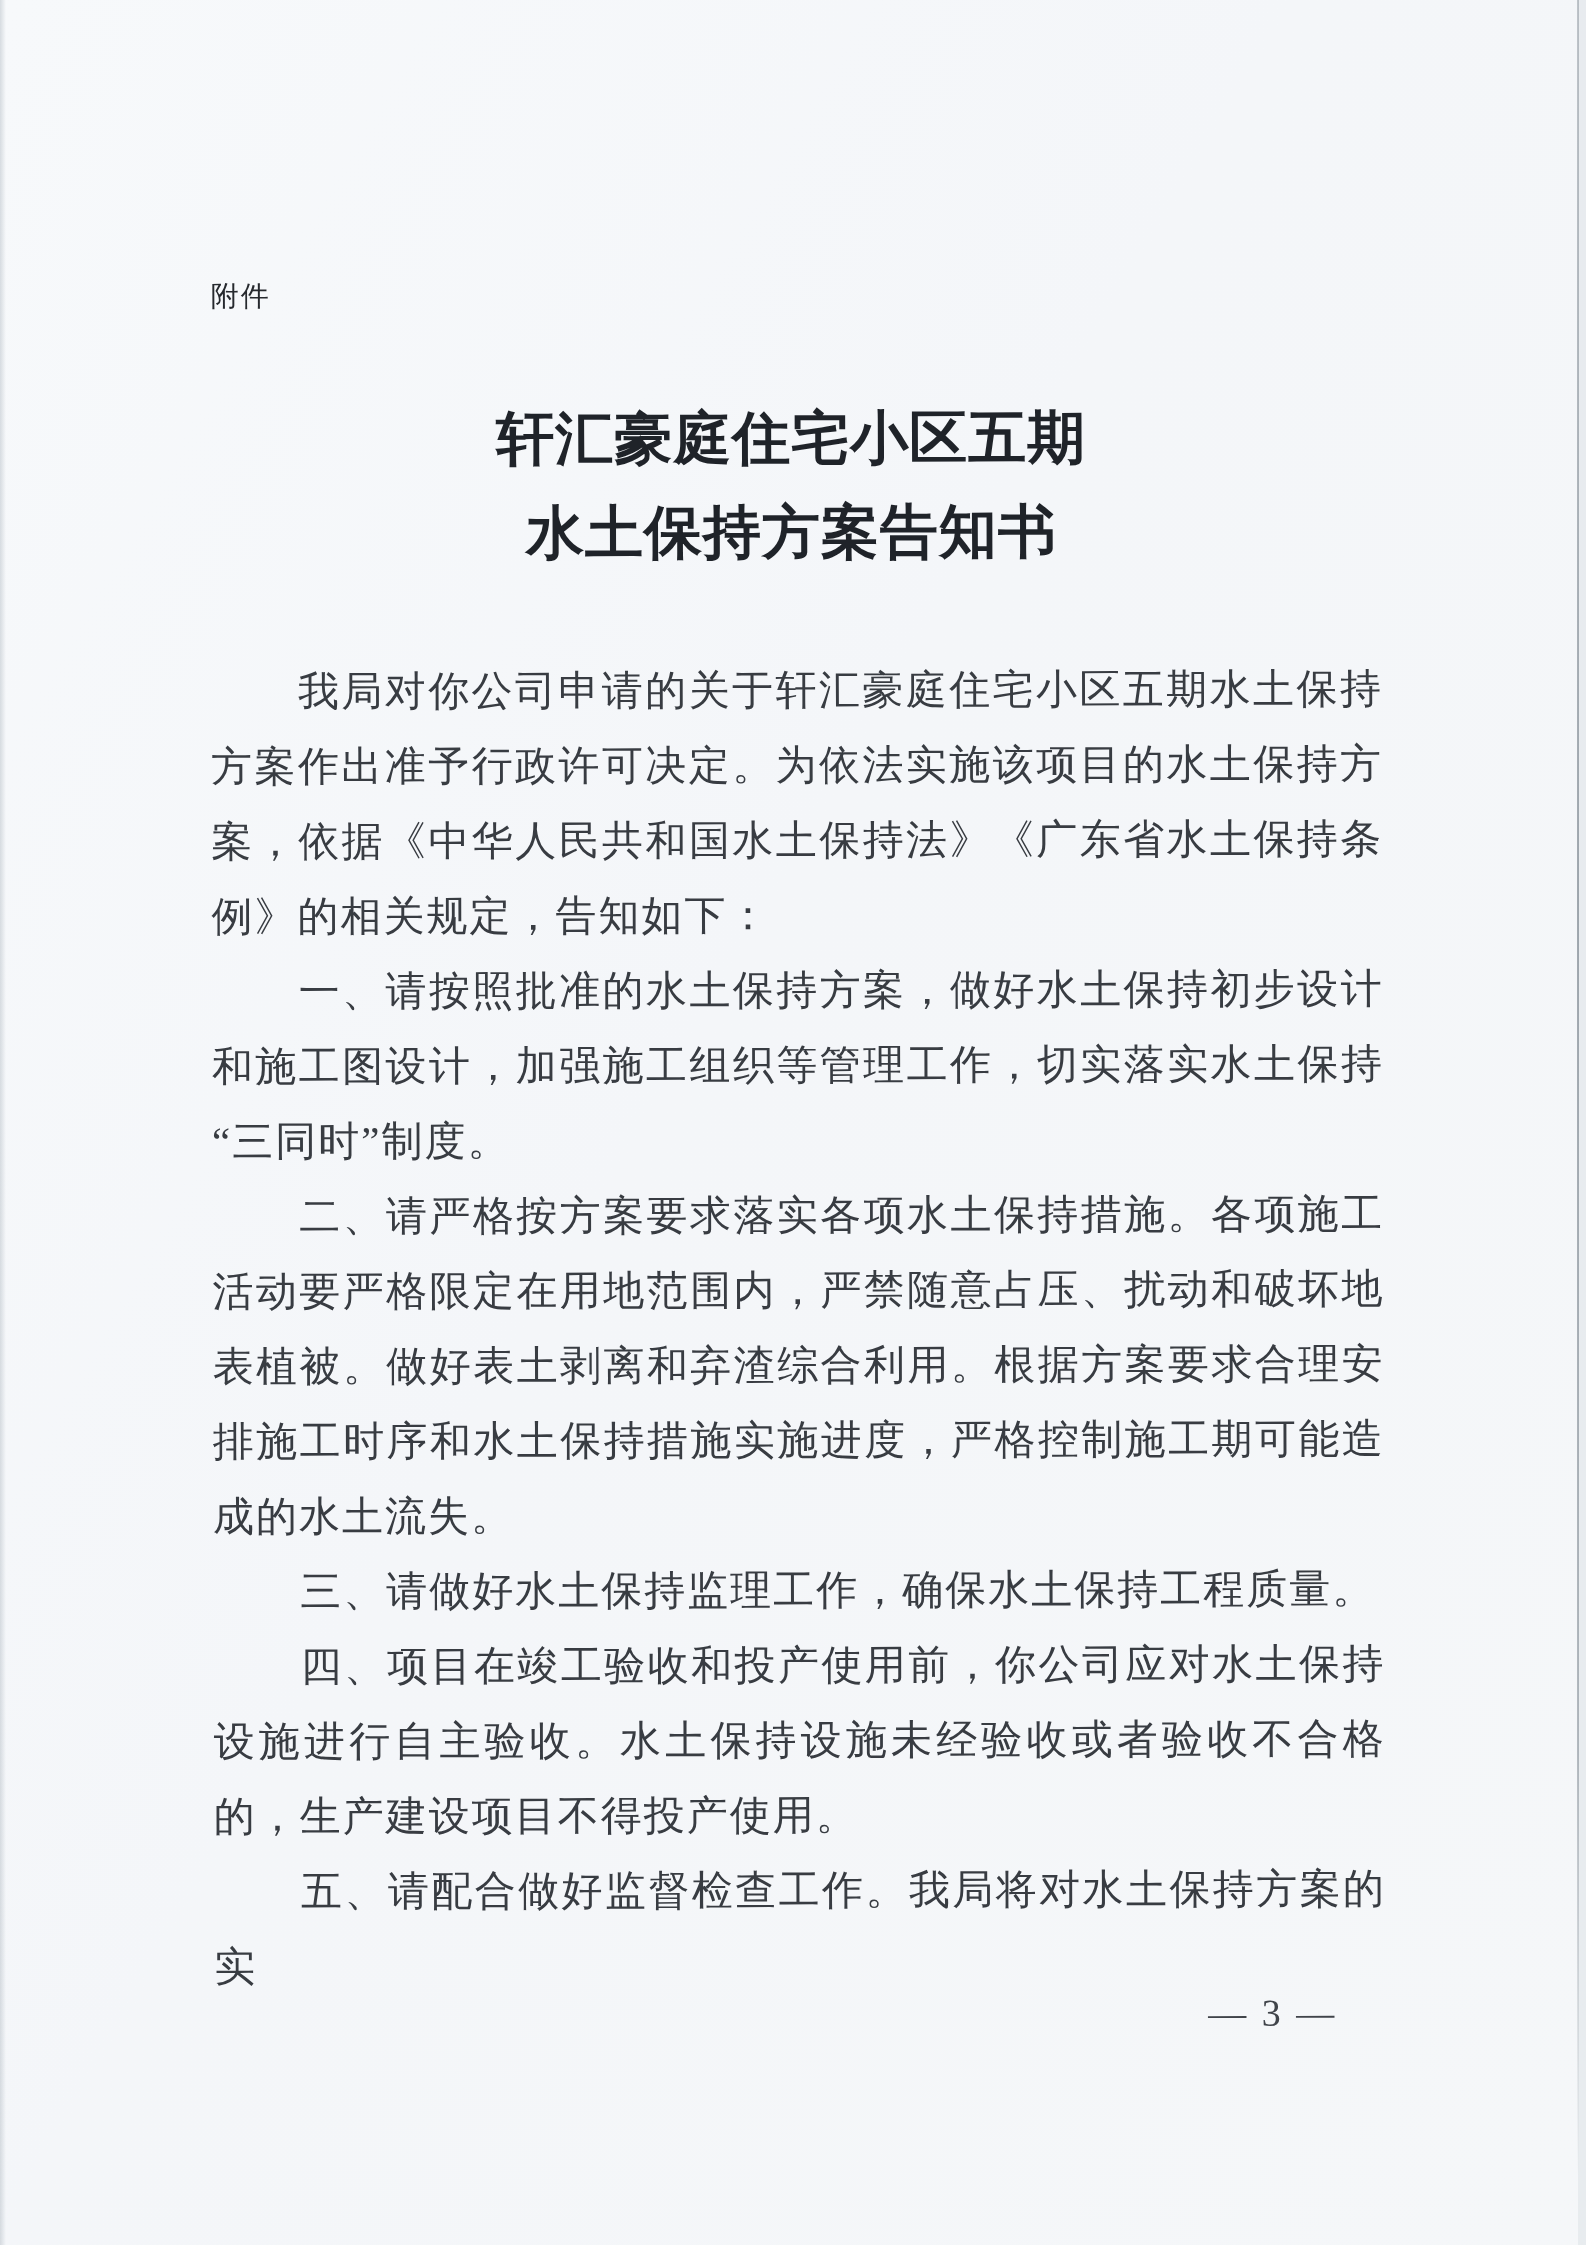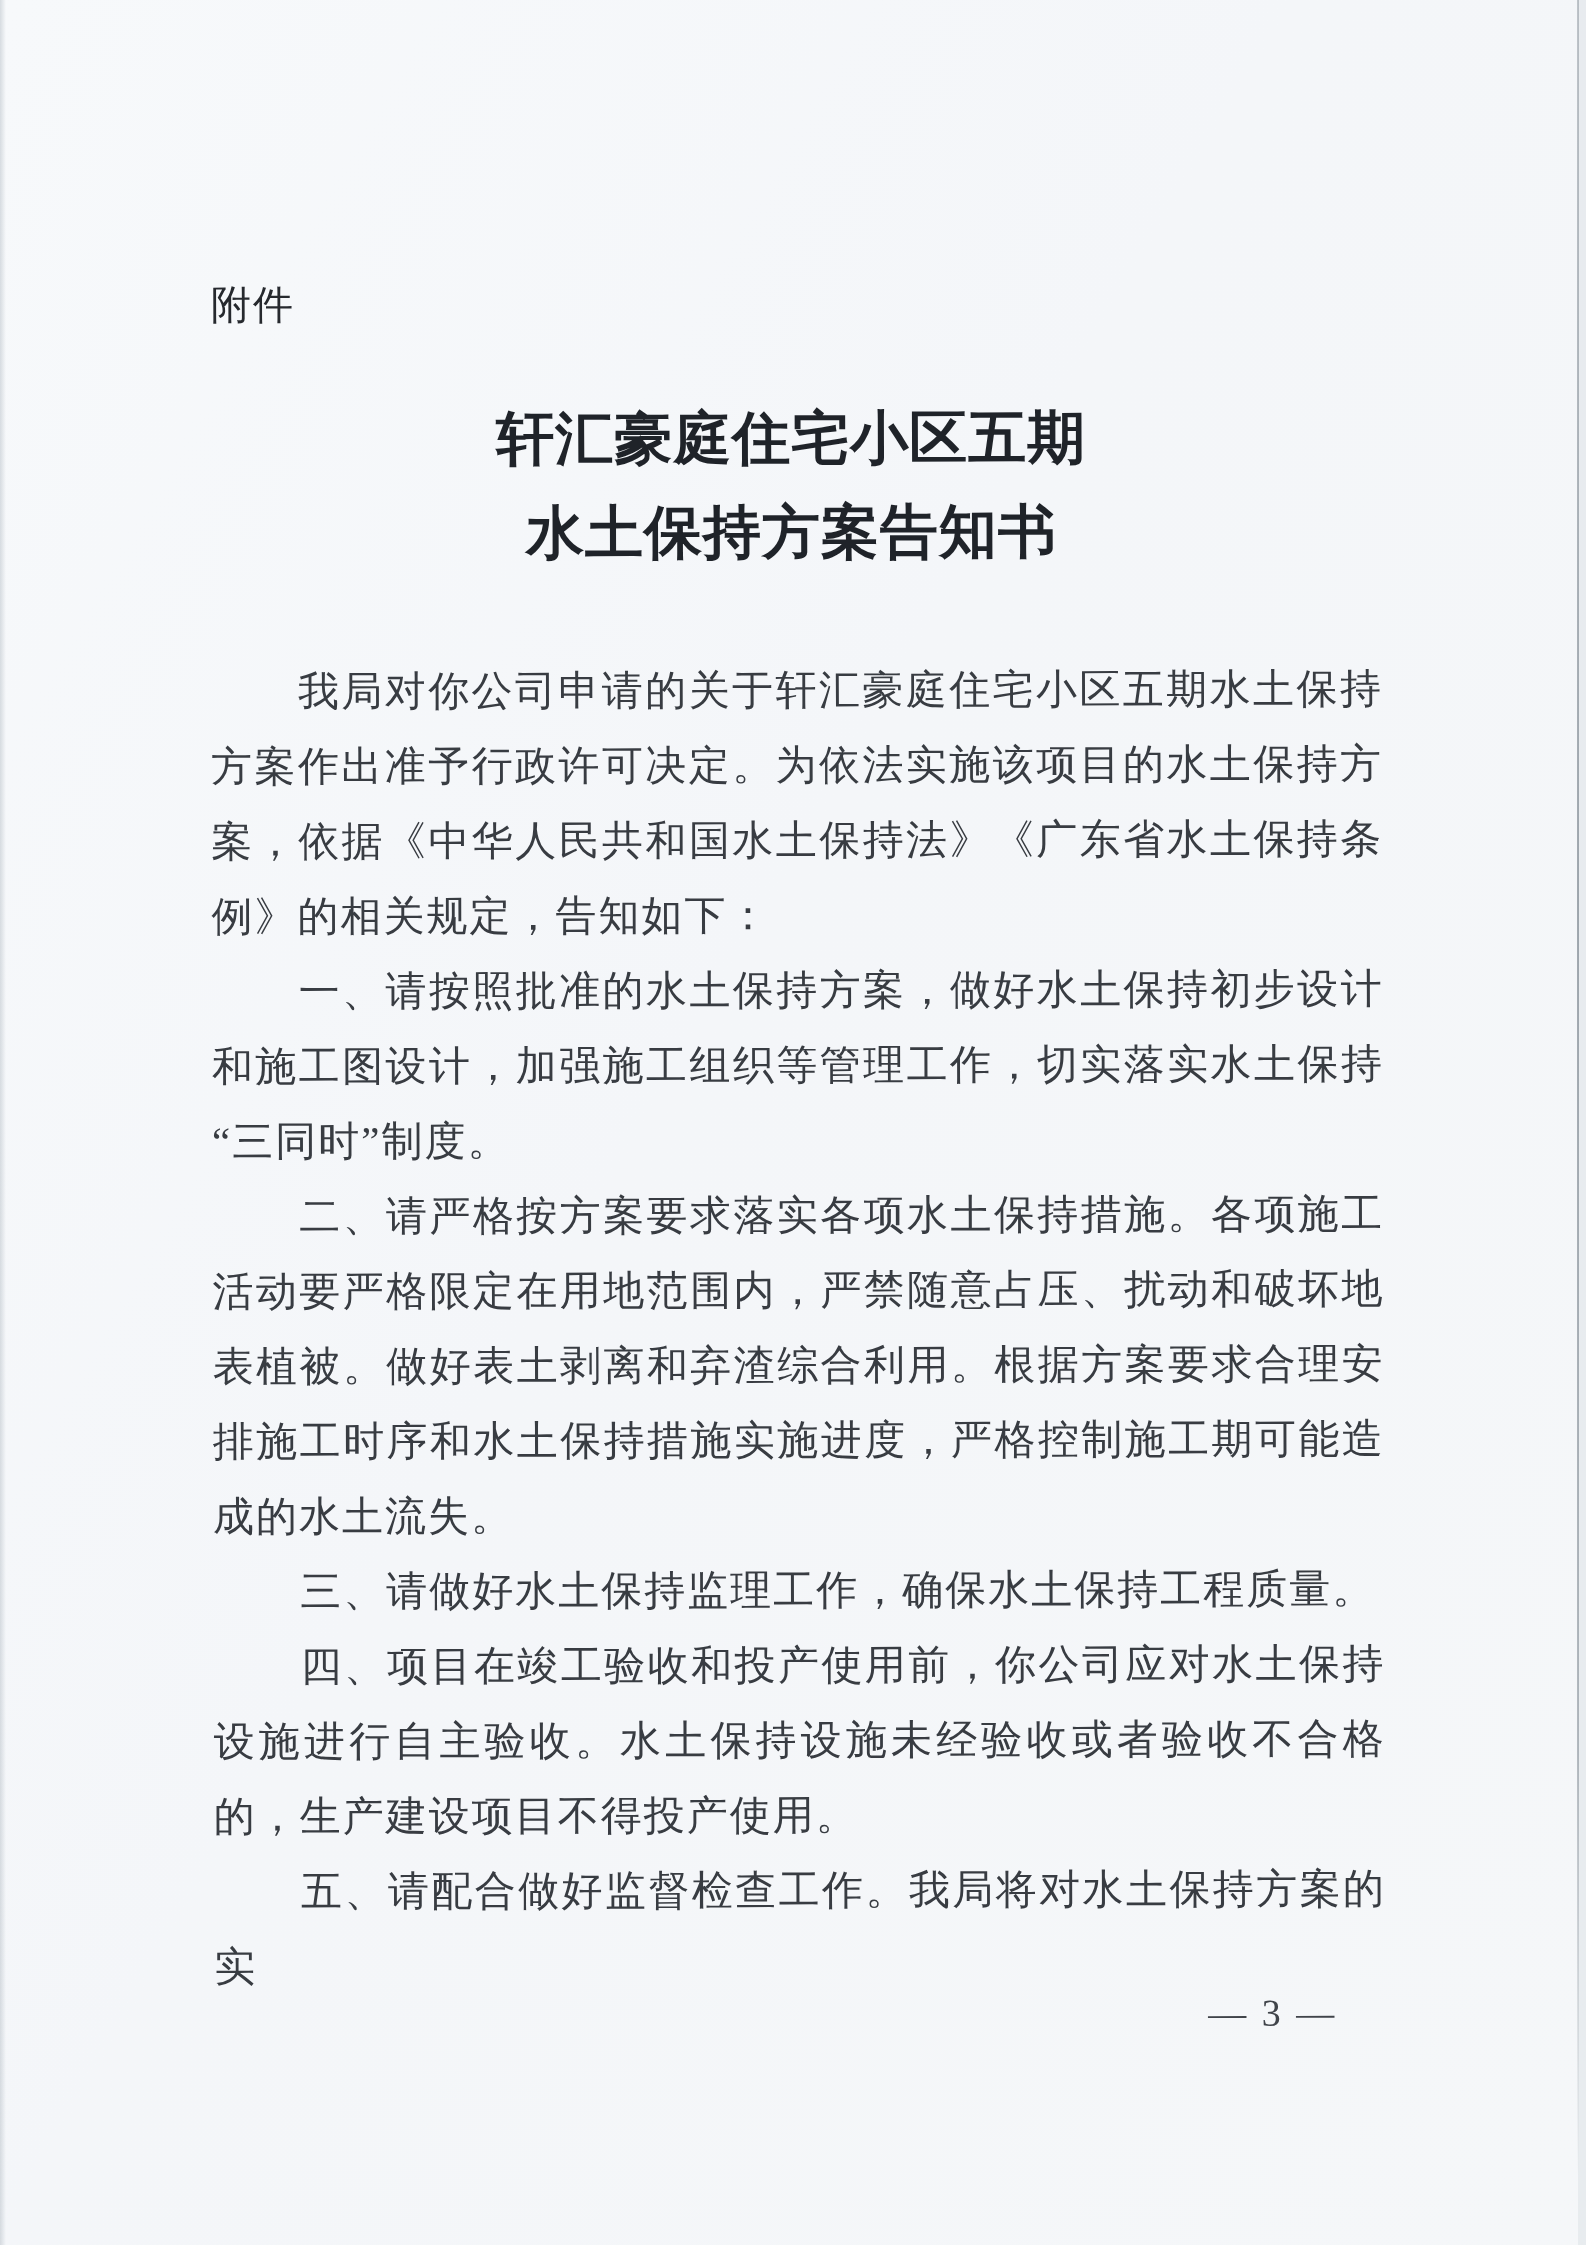--- a/index.html
+++ b/index.html
@@ -43,21 +43,21 @@
       rgba(125,135,144,0.45) 0%,
       rgba(125,135,144,0.70) 40%,
       rgba(125,135,144,0.55) 78%,
       rgba(125,135,144,0.0) 97%);
   }
   .attachment {
     position: absolute;
     left: 213px;
     top: 276px;
     font-family: "Liberation Sans", "DejaVu Sans", sans-serif;
-    font-size: 40px;
+    font-size: 28px;
     font-weight: 500;
     letter-spacing: 2px;
     color: #26292e;
   }
   .doc-title {
     position: absolute;
     left: 0;
     top: 392px;
     width: 100%;
     margin: 0;

